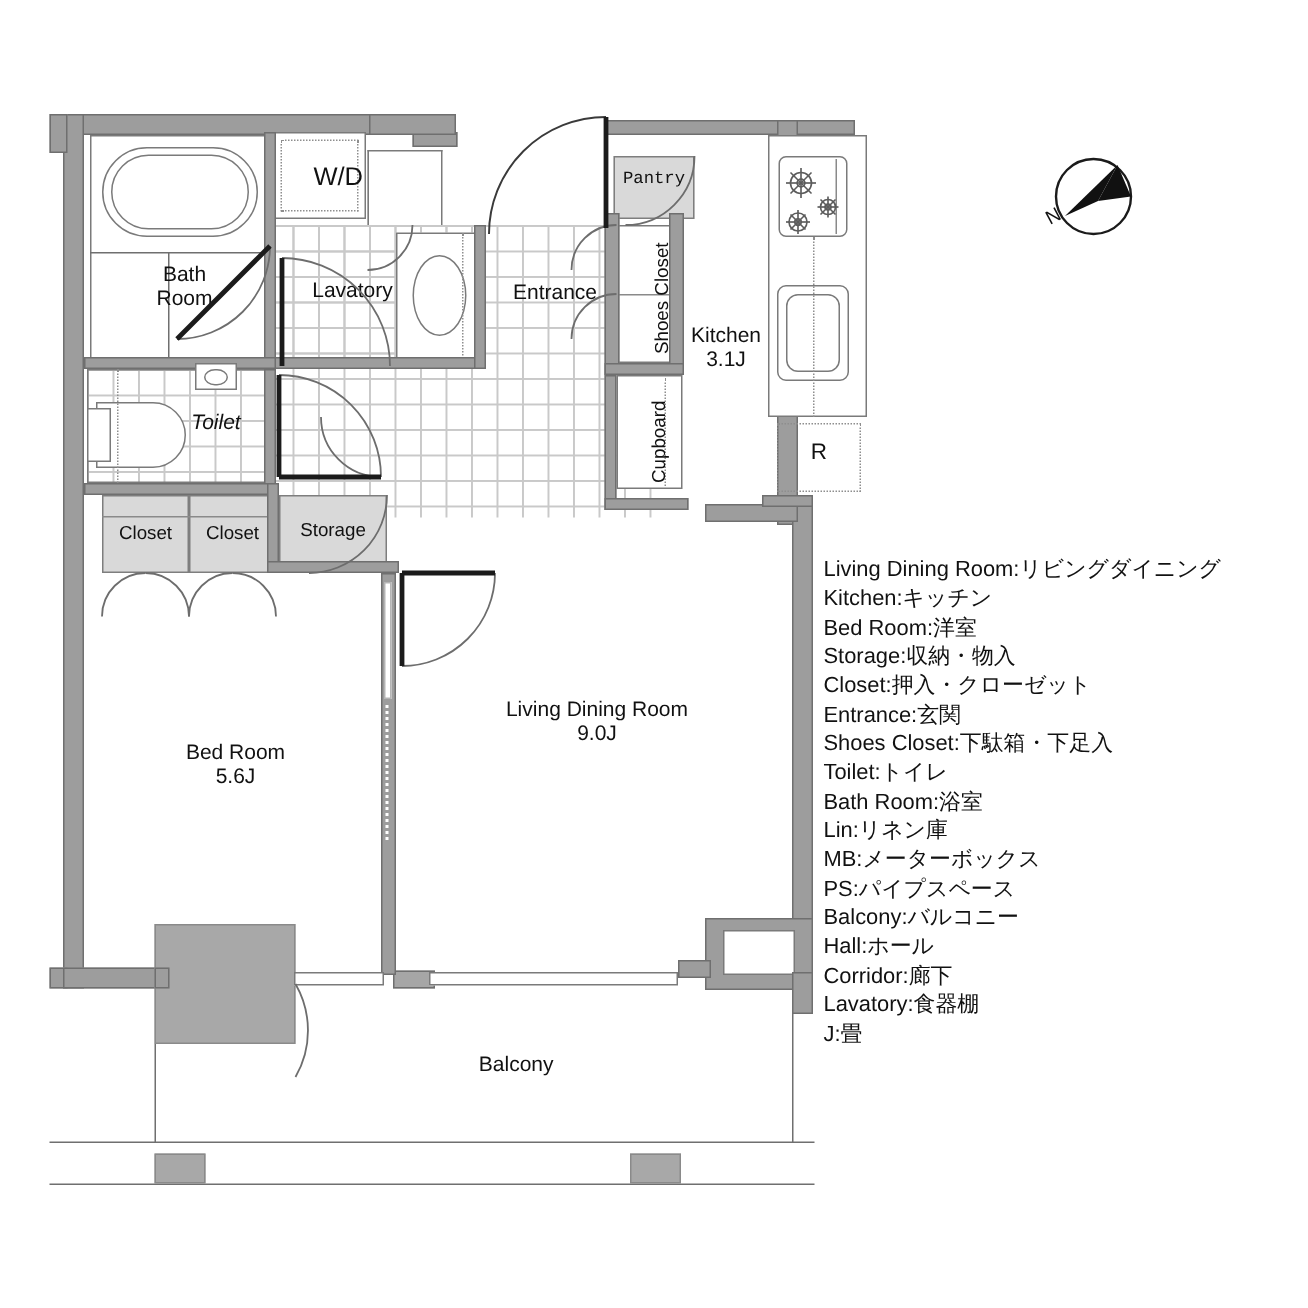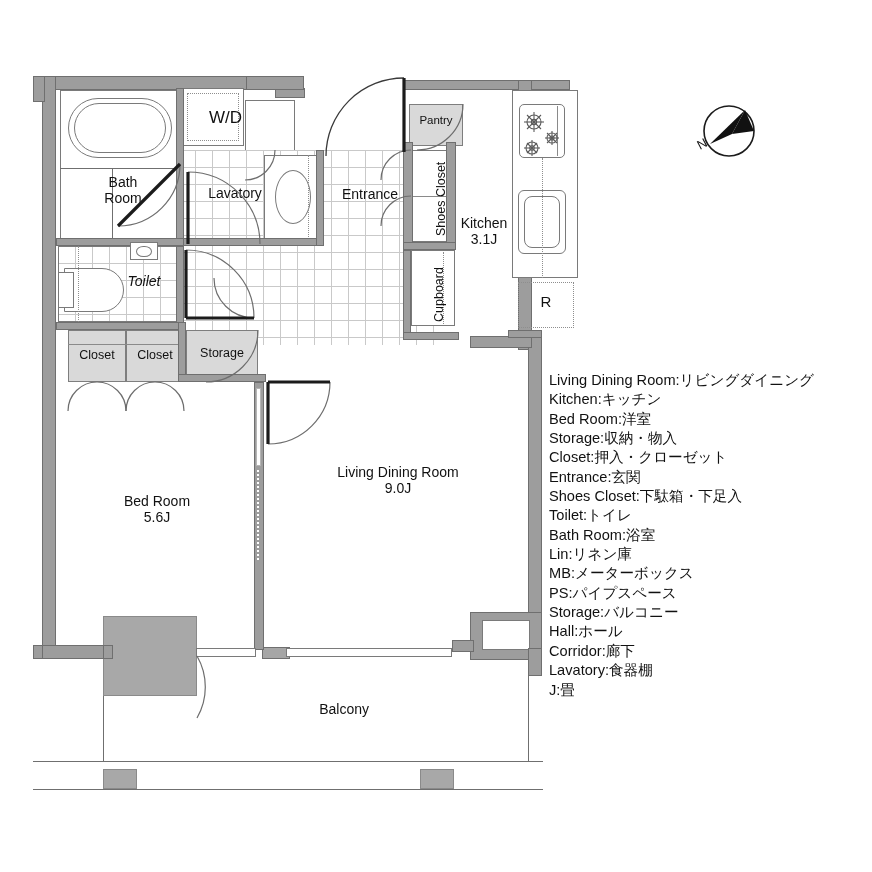--- a/index.html
+++ b/index.html
@@ -10,21 +10,21 @@
   
   .wall{position:absolute;background:#9d9d9d;border:1px solid #6f6f6f;box-sizing:border-box;}
   .wall.thin{background:#a6a6a6;}
   .rmline{position:absolute;box-sizing:border-box;border:1px solid #7a7a7a;background:#fff;}
   .fill{position:absolute;background:#d9d9d9;border:1px solid #7e7e7e;box-sizing:border-box;}
   .fillsolid{position:absolute;background:#a8a8a8;border:1px solid #8a8a8a;box-sizing:border-box;}
   .dash{position:absolute;border:1px dotted #8e8e8e;box-sizing:border-box;background:transparent;}
   .lbl{position:absolute;text-align:center;line-height:1.12;white-space:pre;
        font-size:14px;color:#111;}
   .lbl.sm{font-size:12.5px;}
-  .lbl.xs{font-size:11.5px;}
+  .lbl.xs{font-size:11.5px;font-family:Liberation Mono, monospace;}
   .vlbl{position:absolute;font-size:12.5px;white-space:nowrap;
         transform-origin:0 0;transform:rotate(-90deg);color:#111;}
   .tile{position:absolute;box-sizing:border-box;
         background-image:linear-gradient(to right,#c9c9c9 1px,transparent 1px),
                          linear-gradient(to bottom,#c9c9c9 1px,transparent 1px);
         background-size:17px 17px;}
   .hl{position:absolute;background:#6f6f6f;}
   .vl{position:absolute;background:#6f6f6f;}
   svg.ov{position:absolute;left:0;top:0;width:872px;height:872px;overflow:visible;pointer-events:none;}
 
@@ -248,20 +248,20 @@
     <div class="row">Bed Room:洋室</div>
     <div class="row">Storage:収納・物入</div>
     <div class="row">Closet:押入・クローゼット</div>
     <div class="row">Entrance:玄関</div>
     <div class="row">Shoes Closet:下駄箱・下足入</div>
     <div class="row">Toilet:トイレ</div>
     <div class="row">Bath Room:浴室</div>
     <div class="row">Lin:リネン庫</div>
     <div class="row">MB:メーターボックス</div>
     <div class="row">PS:パイプスペース</div>
-    <div class="row">Storage:バルコニー</div>
+    <div class="row">Balcony:バルコニー</div>
     <div class="row">Hall:ホール</div>
     <div class="row">Corridor:廊下</div>
     <div class="row">Lavatory:食器棚</div>
     <div class="row">J:畳</div>
   </div>
 
 </div>
 
 </body></html>

